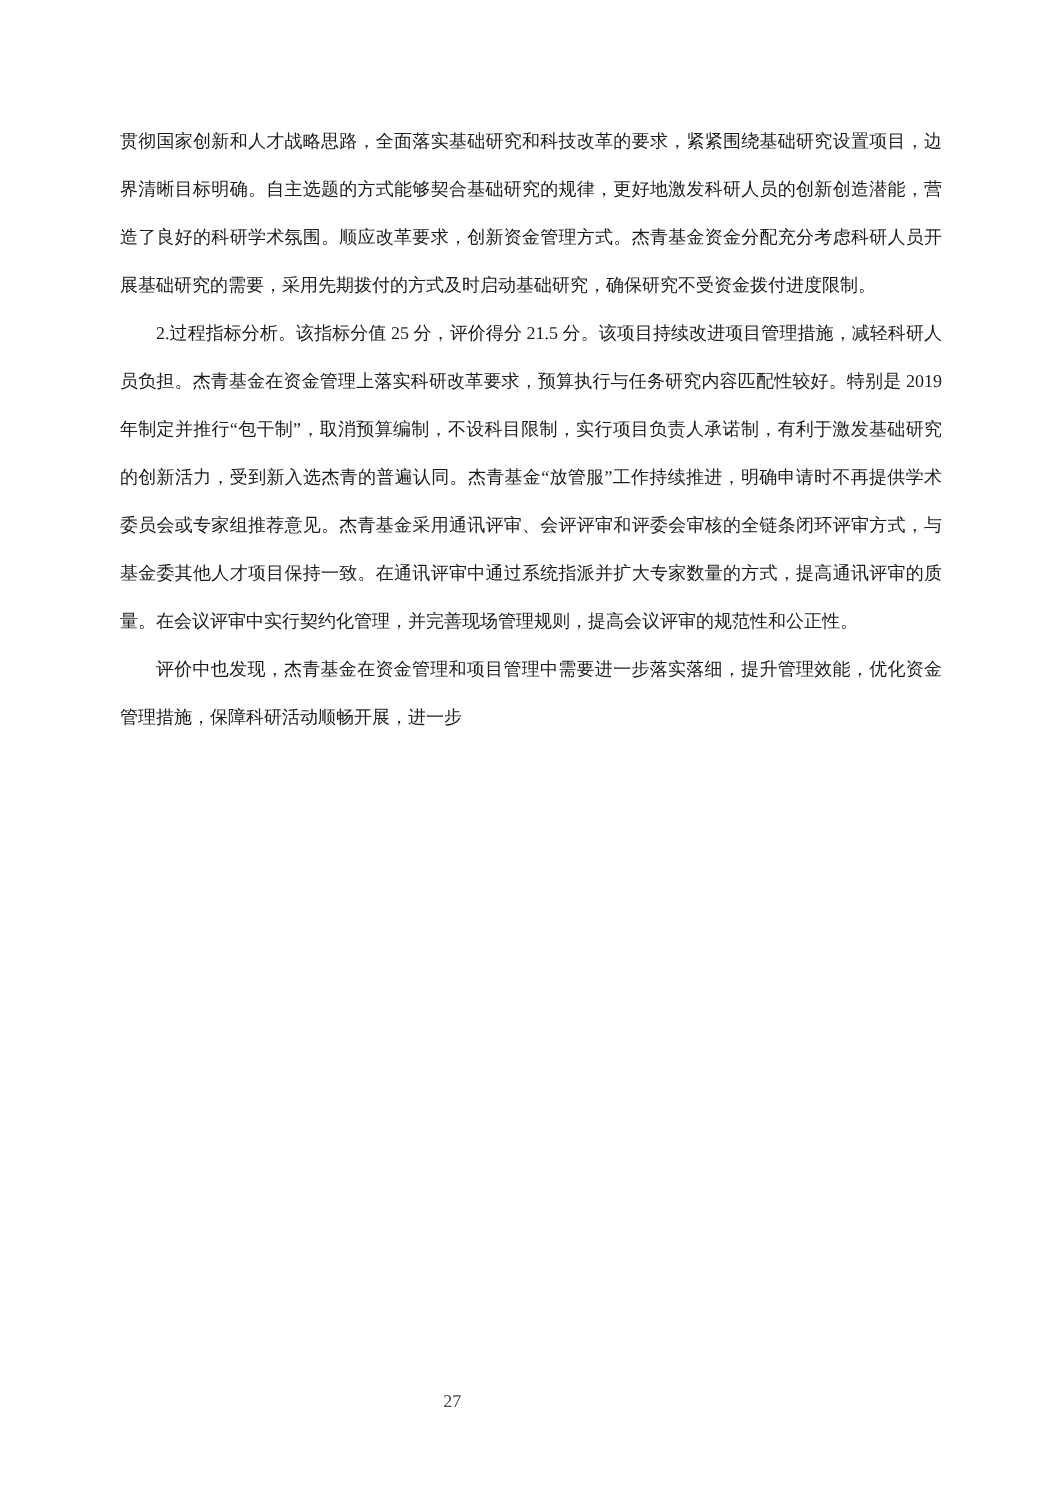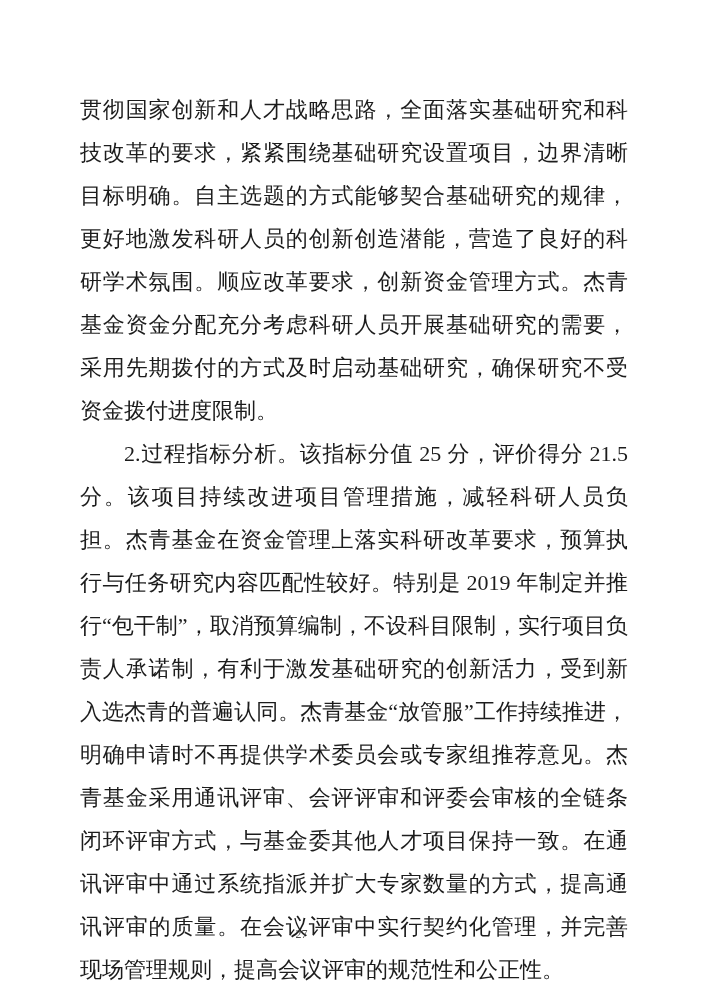--- a/index.html
+++ b/index.html
@@ -12,24 +12,24 @@
     width: 707px;
     height: 1000px;
     background: #ffffff;
     font-family: "Liberation Serif", "DejaVu Serif", serif;
     color: #1c1c1c;
     overflow: hidden;
   }
   .content {
     position: absolute;
     left: 80px;
-    top: 88px;
+    top: 78px;
     width: 548px;
-    font-size: 22px;
-    line-height: 43px;
+    font-size: 12px;
+    line-height: 32px;
     text-align: justify;
     text-justify: inter-ideograph;
   }
   .content p {
     margin: 0;
     padding: 0;
   }
   .content p.indent {
     text-indent: 2em;
   }
@@ -44,15 +44,16 @@
     color: #454545;
   }
 </style>
 </head>
 <body>
 
 <div class="page">
   <div class="content">
       <p>贯彻国家创新和人才战略思路，全面落实基础研究和科技改革的要求，紧紧围绕基础研究设置项目，边界清晰目标明确。自主选题的方式能够契合基础研究的规律，更好地激发科研人员的创新创造潜能，营造了良好的科研学术氛围。顺应改革要求，创新资金管理方式。杰青基金资金分配充分考虑科研人员开展基础研究的需要，采用先期拨付的方式及时启动基础研究，确保研究不受资金拨付进度限制。</p>
       <p class="indent">2.过程指标分析。该指标分值 25 分，评价得分 21.5 分。该项目持续改进项目管理措施，减轻科研人员负担。杰青基金在资金管理上落实科研改革要求，预算执行与任务研究内容匹配性较好。特别是 2019 年制定并推行“包干制”，取消预算编制，不设科目限制，实行项目负责人承诺制，有利于激发基础研究的创新活力，受到新入选杰青的普遍认同。杰青基金“放管服”工作持续推进，明确申请时不再提供学术委员会或专家组推荐意见。杰青基金采用通讯评审、会评评审和评委会审核的全链条闭环评审方式，与基金委其他人才项目保持一致。在通讯评审中通过系统指派并扩大专家数量的方式，提高通讯评审的质量。在会议评审中实行契约化管理，并完善现场管理规则，提高会议评审的规范性和公正性。</p>
+      <p class="indent">评价中也发现，杰青基金在资金管理和项目管理中需要进一步落实落细，提升管理效能，优化资金管理措施，保障科研活动顺畅开展，进一步</p>
     </div>
   <div class="page-number">27</div>
 </div>
 
 </body></html>

